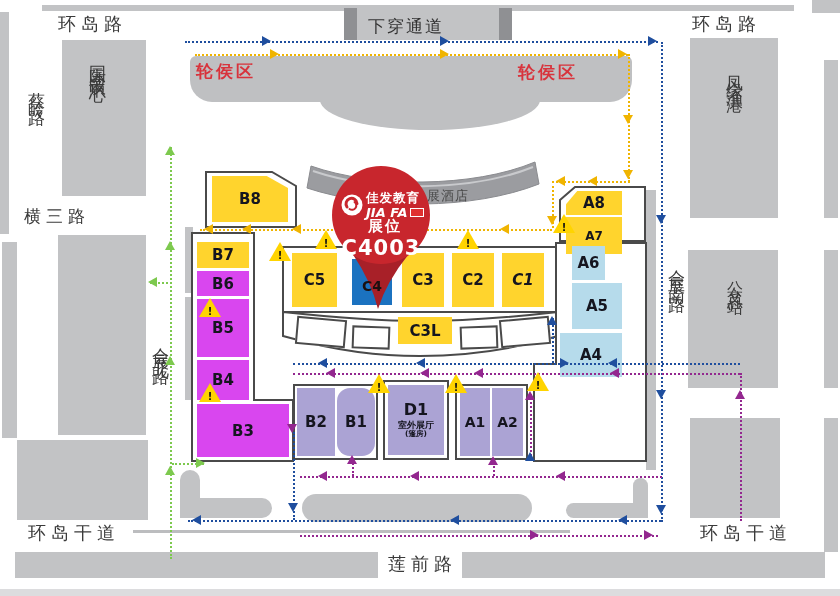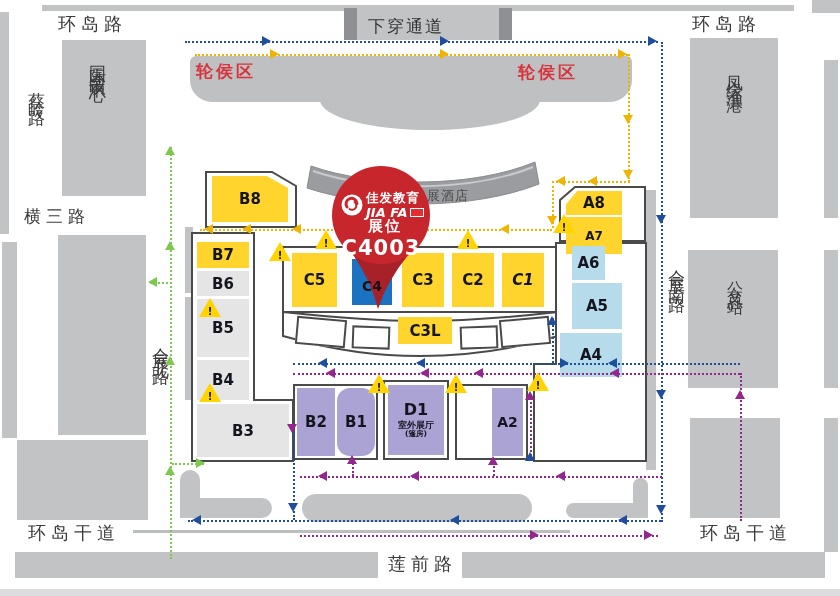--- a/index.html
+++ b/index.html
@@ -8,21 +8,21 @@
   .abs{position:absolute;}
   .bld{position:absolute;background:#c2c3c5;}
   .bld-dark{position:absolute;background:#8f9093;}
   .road-label{position:absolute;color:#3a3a3a;font-size:17px;letter-spacing:5px;white-space:nowrap;z-index:6;}
   .v-text{writing-mode:vertical-rl;text-orientation:upright;}
   .red-label{position:absolute;color:#d8333c;font-weight:bold;font-size:17px;letter-spacing:3px;z-index:6;}
   .box-svg{position:absolute;left:0;top:0;z-index:10;}
   .hall{position:absolute;display:flex;align-items:center;justify-content:center;
         font-weight:bold;color:#15151f;font-size:15px;z-index:15;}
   .yellow{background:#ffd42d;}
-  .green{background:#e5e5e5;}
+  .green{background:#d946ef;}
   .lblue{background:#b6dbeb;}
   .purple{background:#aba3d4;}
   .hl-blue{background:#1b72c0;}
   .win{position:absolute;background:#fff;border:2px solid #4a4a4a;z-index:12;}
   .h-line{position:absolute;border-top:2px dotted currentColor;height:0;z-index:20;}
   .v-line{position:absolute;border-left:2px dotted currentColor;width:0;z-index:20;}
   .arr{position:absolute;width:0;height:0;z-index:21;}
   .arr.r{border-left:9px solid currentColor;border-top:5px solid transparent;border-bottom:5px solid transparent;}
   .arr.l{border-right:9px solid currentColor;border-top:5px solid transparent;border-bottom:5px solid transparent;}
   .arr.u{border-bottom:9px solid currentColor;border-left:5px solid transparent;border-right:5px solid transparent;}
@@ -132,20 +132,21 @@
   <div class="hall lblue" style="left:572px;top:283px;width:50px;height:46px;">A5</div>
   <div class="hall lblue" style="left:560px;top:333px;width:62px;height:44px;">A4</div>
 
   <div class="hall purple" style="left:297px;top:388px;width:38px;height:68px;">B2</div>
   <div class="hall purple" style="left:337px;top:388px;width:38px;height:68px;border-radius:13px;">B1</div>
   <div class="hall purple" style="left:388px;top:385px;width:56px;height:70px;flex-direction:column;line-height:1.15;">
     <span style="font-size:16px;">D1</span>
     <span style="font-size:9px;">室外展厅</span>
     <span style="font-size:7.5px;">(篷房)</span>
   </div>
+  <div class="hall purple" style="left:460px;top:388px;width:30px;height:68px;font-size:14px;">A1</div>
   <div class="hall purple" style="left:492px;top:388px;width:31px;height:68px;font-size:14px;">A2</div>
 
   <svg class="abs" style="left:330px;top:164px;z-index:30;" width="110" height="150" viewBox="0 0 110 150">
     <path d="M14,78 Q40,112 48,145 Q58,112 90,77 Q72,96 51,98 Q32,96 14,78 Z" fill="#a82028"></path>
     <circle cx="51" cy="51" r="49" fill="#c8262d"></circle>
   </svg>
   <div class="abs" style="left:341px;top:192px;z-index:32;display:flex;align-items:center;gap:3px;">
     <svg width="22" height="22" viewBox="0 0 22 22">
       <circle cx="11" cy="11" r="10.5" fill="#fff"></circle>
       <path d="M6,13 a5.5,5.5 0 1 1 10,-3.5" stroke="#c8262d" stroke-width="3" fill="none" stroke-linecap="round"></path>

